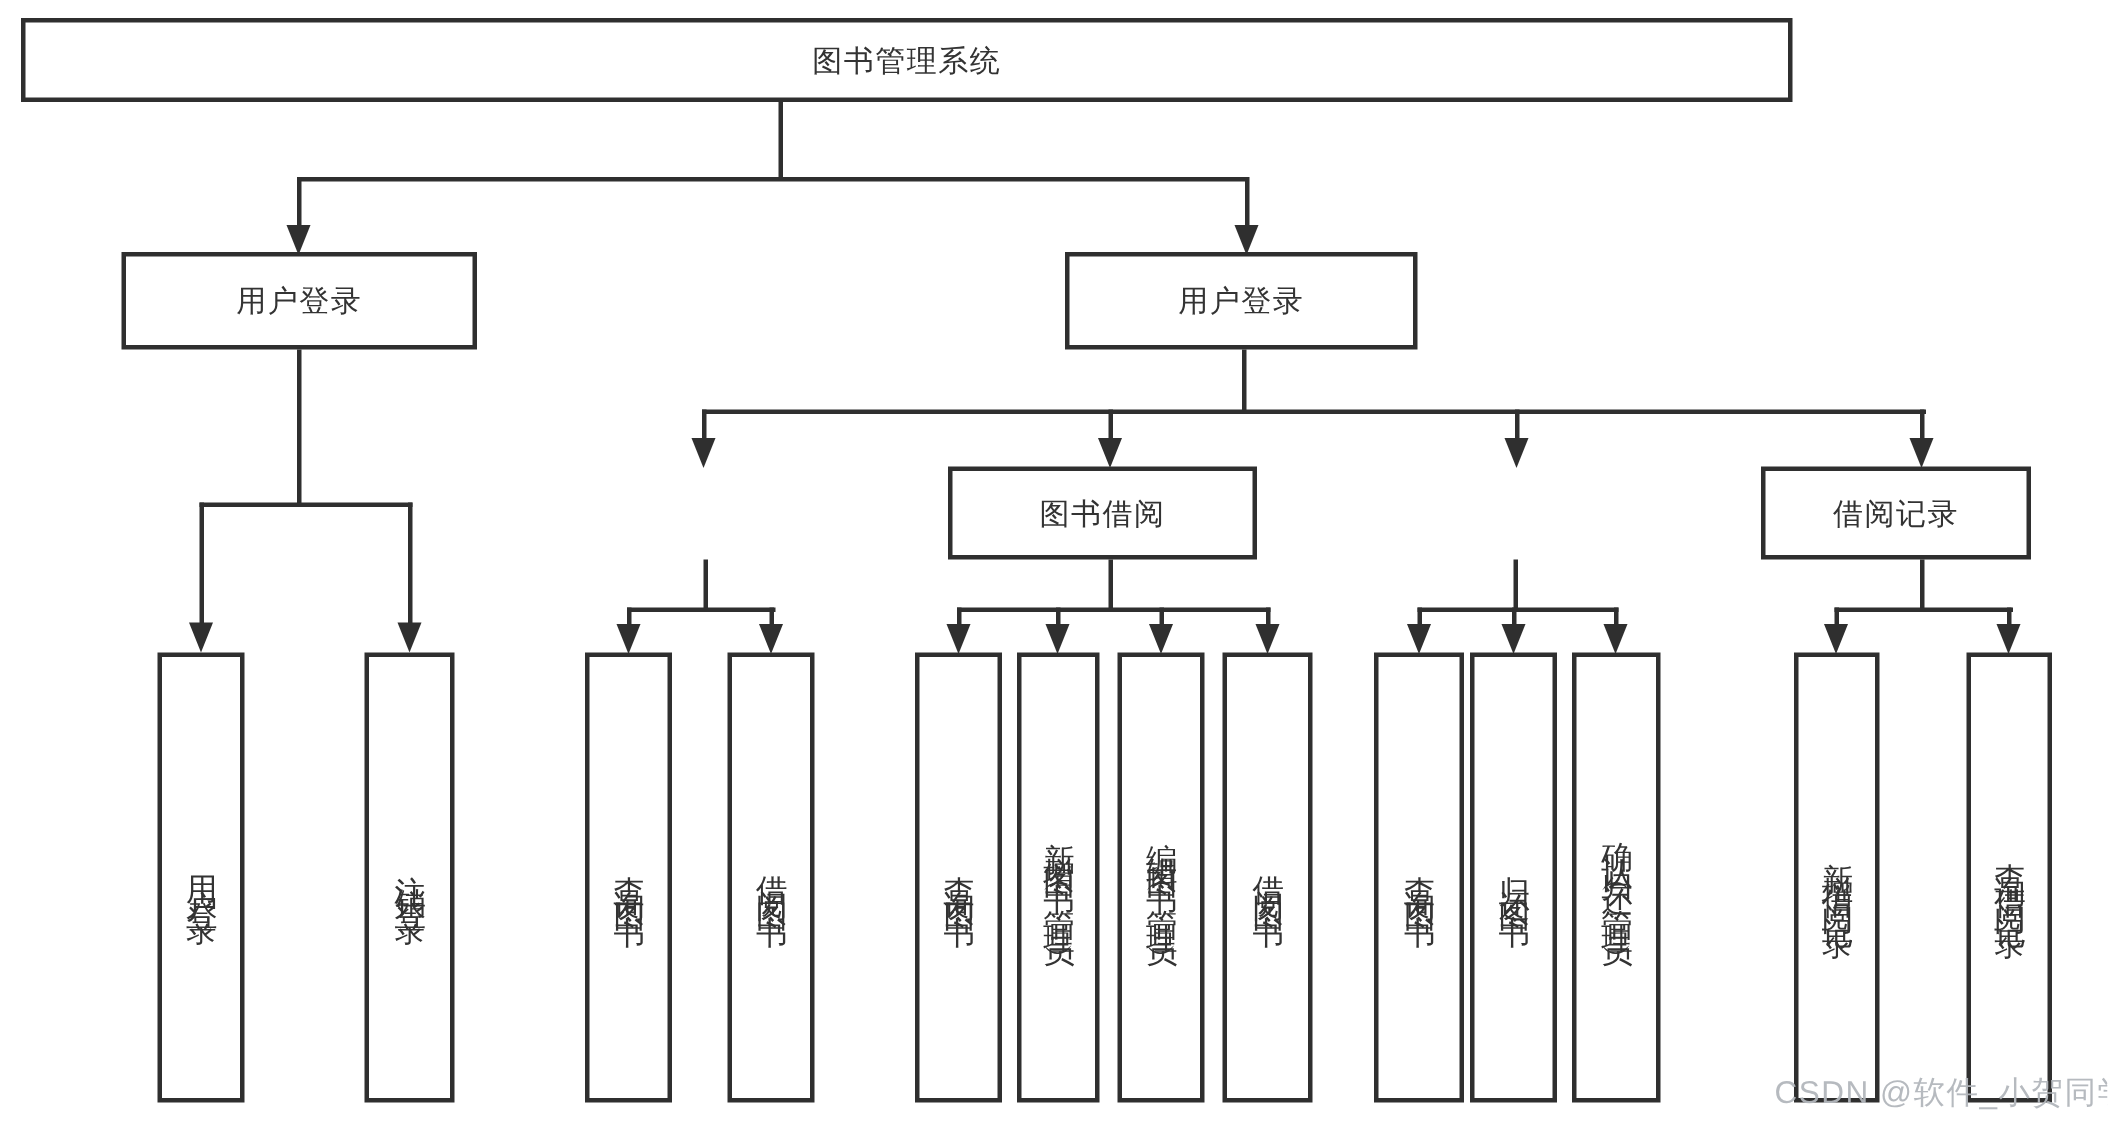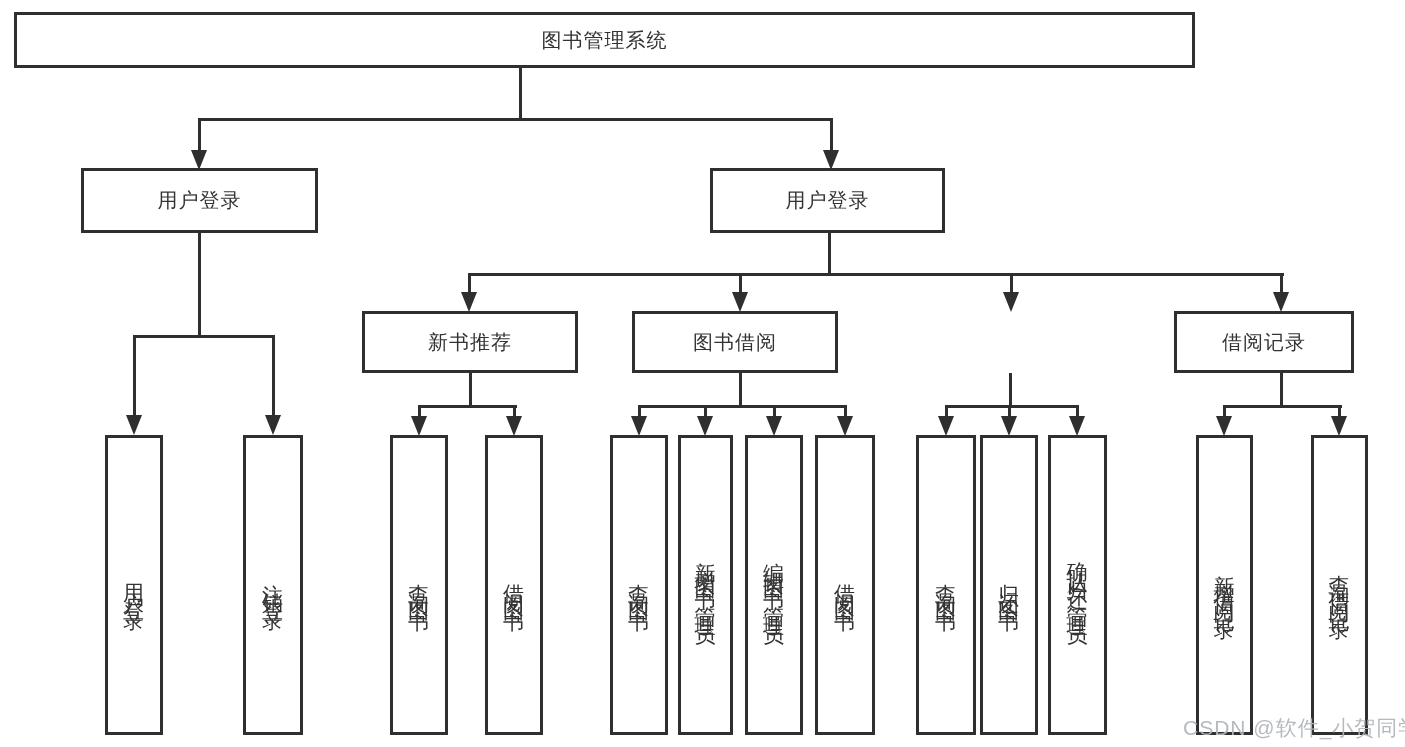--- a/index.html
+++ b/index.html
@@ -65,23 +65,20 @@
     <span>图书管理系统</span>
   </div>
 
   <div class="hbox" style="left:81px;top:168px;width:237px;height:65px">
     <span>用户登录</span>
   </div>
   <div class="hbox" style="left:710px;top:168px;width:235px;height:65px">
     <span>用户登录</span>
   </div>
 
-  <div class="hbox" style="left:362px;top:311px;width:216px;height:62px">
-    <span>新书推荐</span>
-  </div>
   <div class="hbox" style="left:632px;top:311px;width:206px;height:62px">
     <span>图书借阅</span>
   </div>
   <div class="hbox" style="left:1174px;top:311px;width:180px;height:62px">
     <span>借阅记录</span>
   </div>
 
   <div class="vbox" style="left:105px;width:58px">
     <span>用户登录</span>
   </div>

